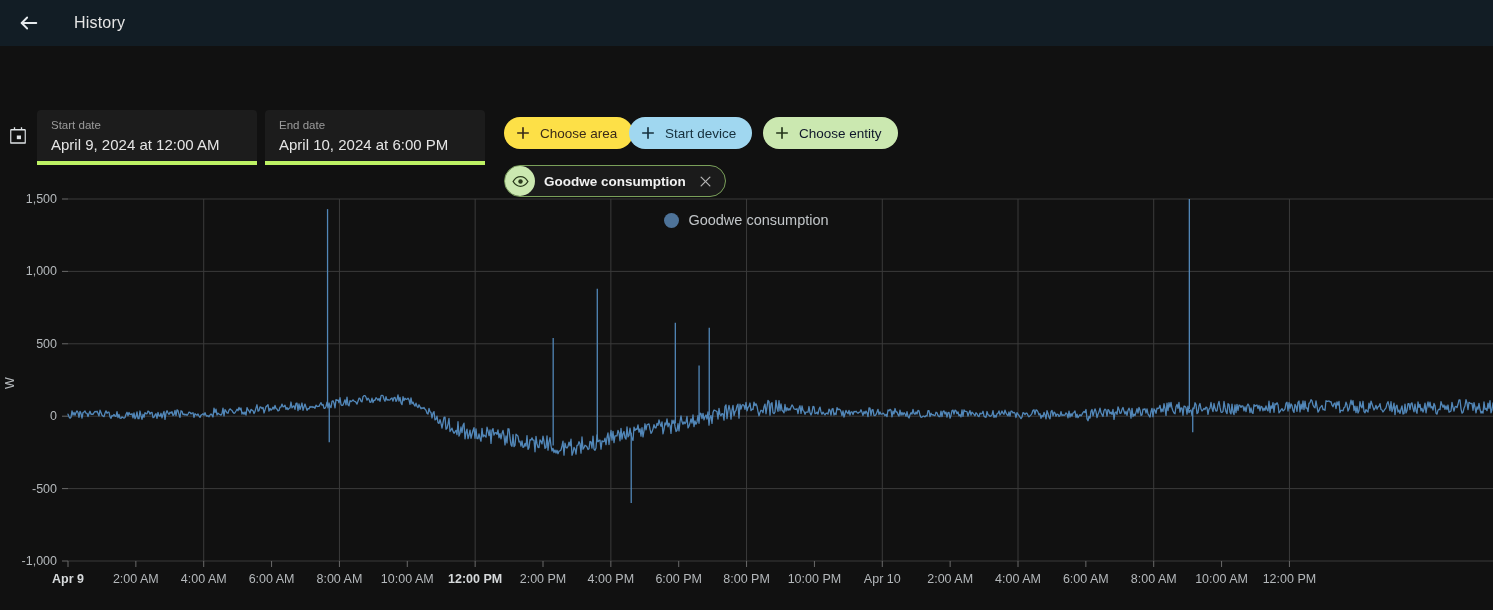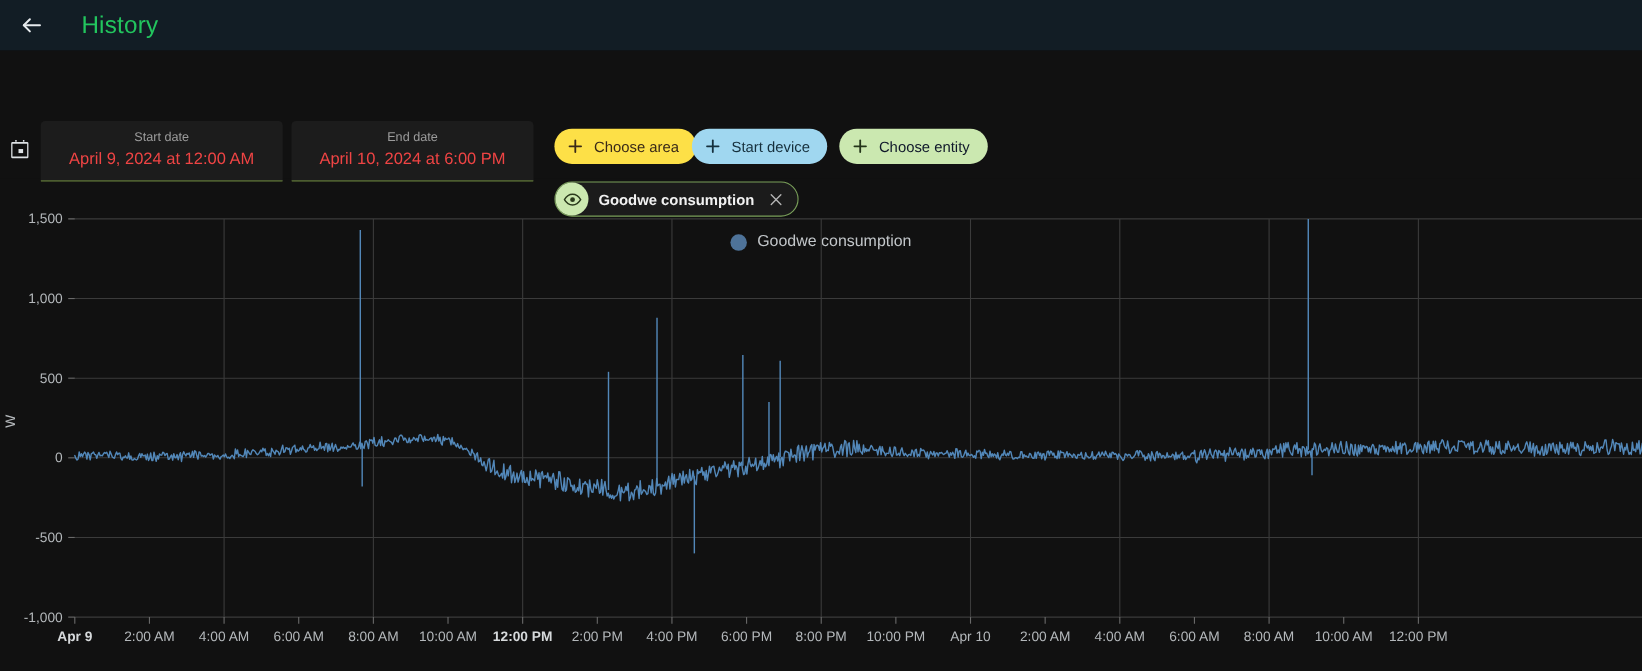--- a/index.html
+++ b/index.html
@@ -21,22 +21,22 @@
     gap: 14px;
   }
   #back-btn {
     width: 34px; height: 34px;
     display: flex; align-items: center; justify-content: center;
     border-radius: 50%;
     cursor: pointer;
   }
   #back-btn svg { display:block; }
   #page-title {
-    color: #22c55e;
-    font-size: 22px;
+    color: #e5e5e5;
+    font-size: 16px;
     font-weight: 400;
     letter-spacing: .2px;
     margin-left: 14px;
   }
 
   
   #toolbar {
     position: relative;
     height: 116px;
     padding: 0;
@@ -46,39 +46,38 @@
     position: absolute;
     left: 8px; top: 80px;
     width: 20px; height: 20px;
     color: #dfe3e6;
   }
   .date-field {
     position: absolute;
     top: 64px;
     height: 55px;
     background: #1c1c1c;
-    border-bottom: 1px solid #bef264;
+    border-bottom: 4px solid #bef264;
     border-top-left-radius: 4px;
     border-top-right-radius: 4px;
     padding: 8px 14px 0 14px;
     cursor: text;
-    text-align: center;
   }
   #start-field { left: 37px; width: 220px; }
   #end-field   { left: 265px; width: 220px; }
   .date-label {
     display: block;
     color: #9b9b9b;
     font-size: 11.5px;
     line-height: 14px;
     margin-bottom: 3px;
   }
   .date-value {
     display: block;
-    color: #ef4444;
+    color: #e5e5e5;
     font-size: 15px;
     line-height: 20px;
   }
 
   
   .chip {
     position: absolute;
     height: 32px;
     border-radius: 16px;
     display: inline-flex;

